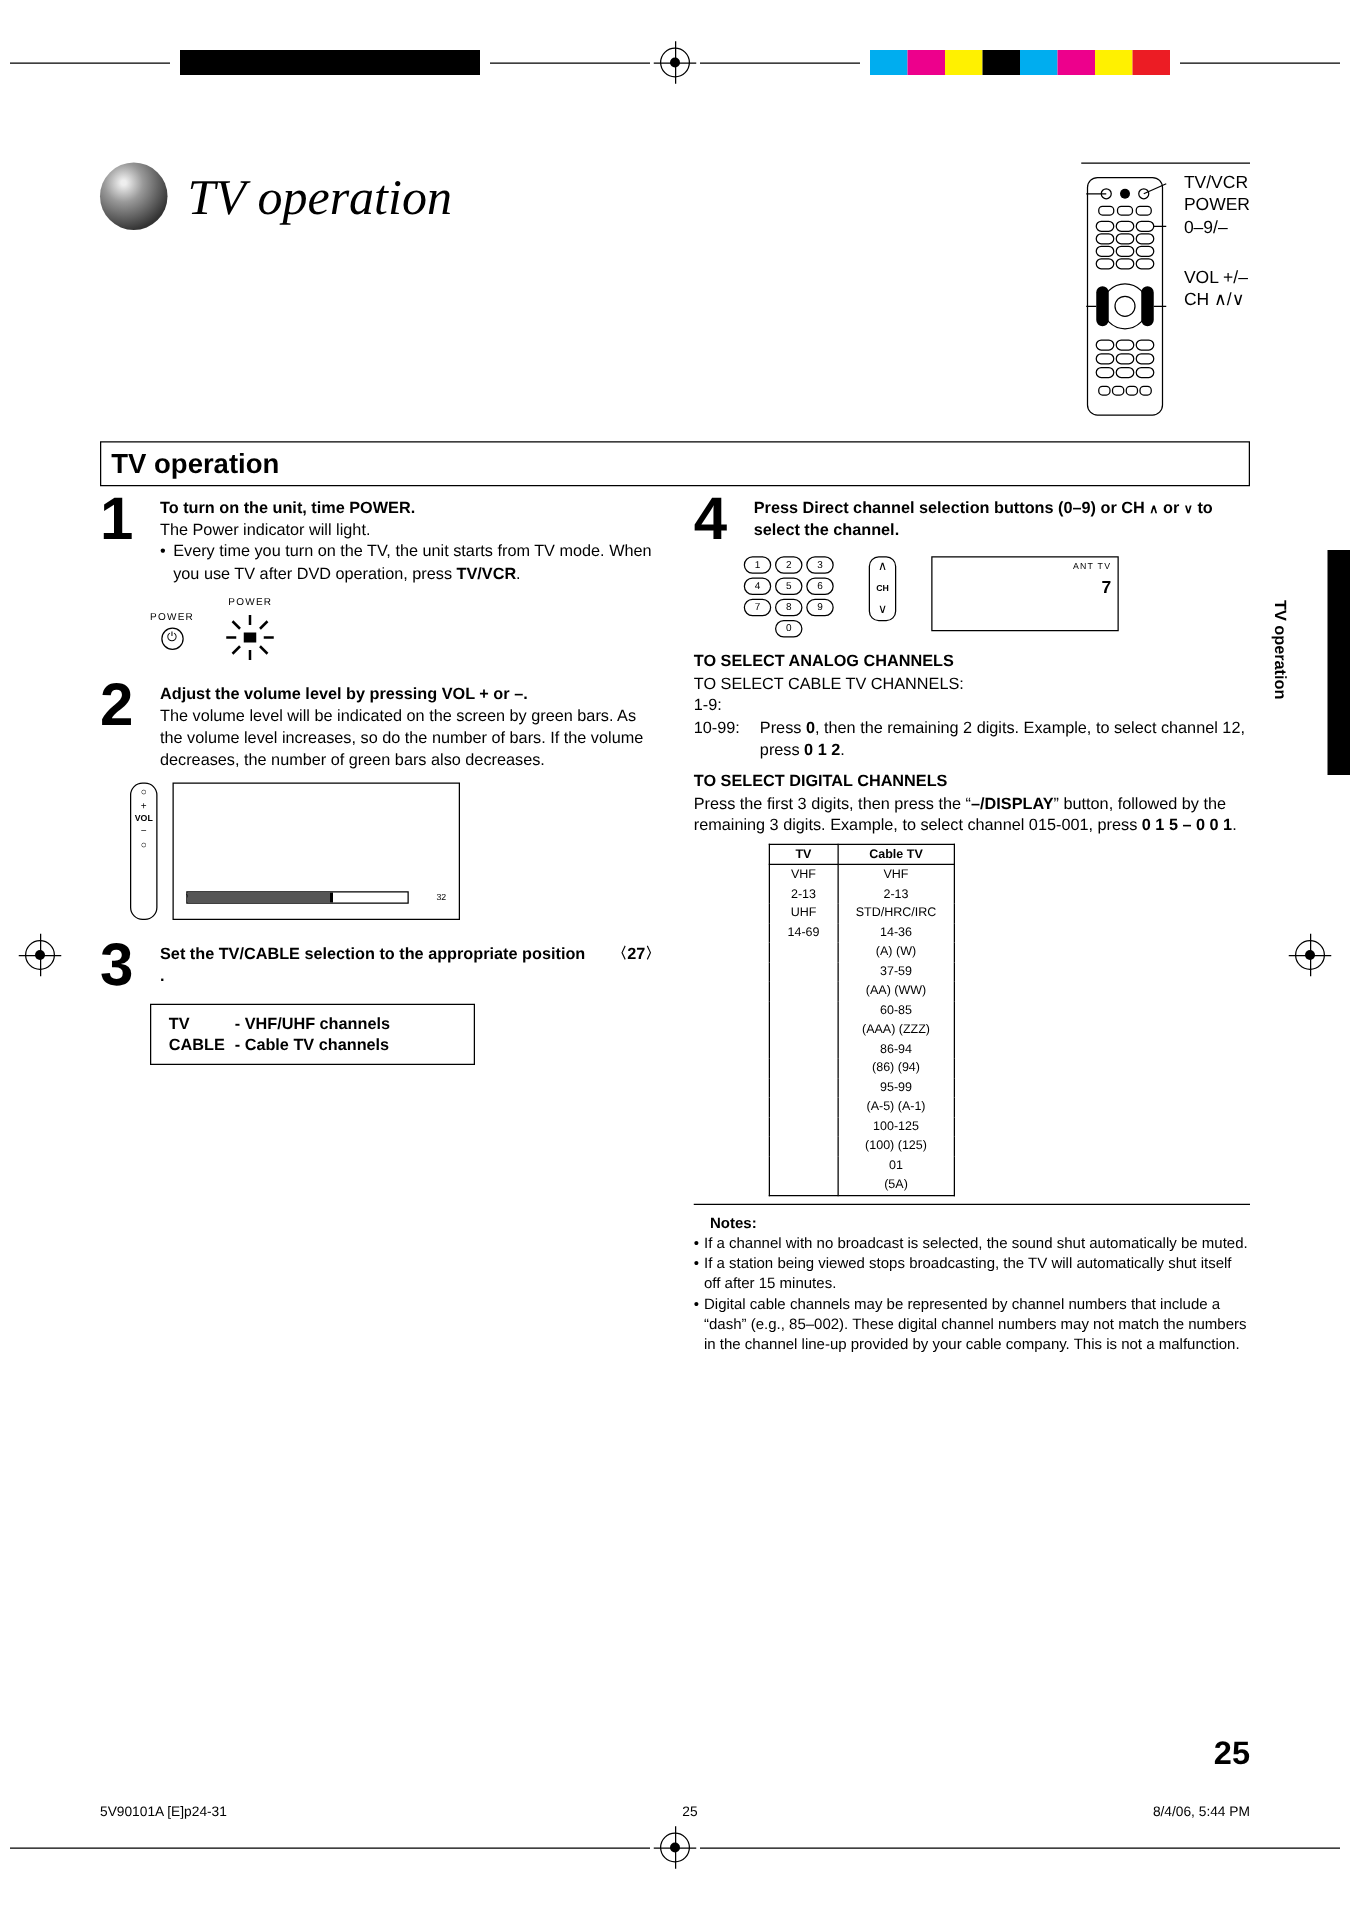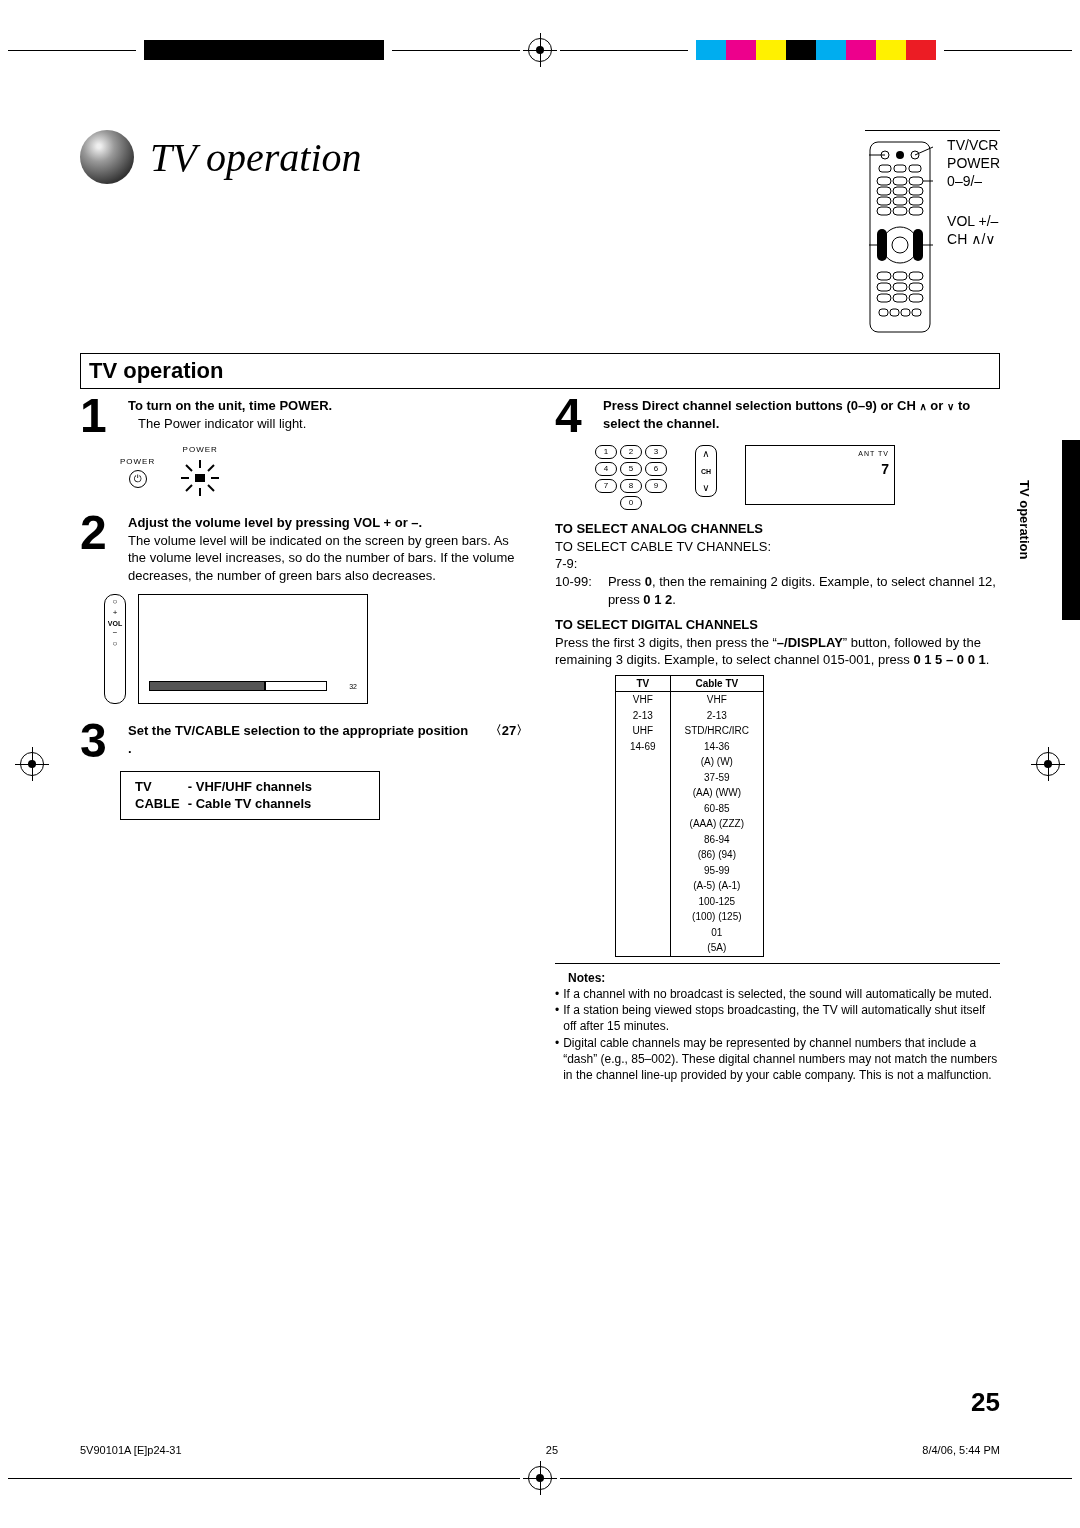--- a/index.html
+++ b/index.html
@@ -68,21 +68,21 @@
     margin-top: 16px;
   }
   .section-box span { font-size: 22px; font-weight: bold; }
 
   .columns { display: flex; gap: 30px; margin-top: 8px; }
   .col { flex: 1; font-size: 13px; line-height: 1.35; }
 
   .step { display: flex; gap: 6px; margin-bottom: 10px; }
   .step-num { font-size: 48px; font-weight: bold; line-height: 0.8; min-width: 42px; }
   .step-body strong { font-weight: bold; }
-  .step-body .sub { margin-left: 10px; }
+  .step-body .sub { margin-left: 0; }
   .step-body .bullet { display: flex; gap: 6px; }
   .step-body .bullet::before { content: "•"; }
 
   .fig-row { display: flex; gap: 20px; margin: 6px 0 14px 40px; align-items: center; }
   .power-btn {
     display: flex; flex-direction: column; align-items: center; font-size: 8px; gap: 2px;
   }
   .circle-btn {
     width: 18px; height: 18px; border: 1.5px solid #000; border-radius: 50%;
     display: flex; align-items: center; justify-content: center; font-size: 10px;
@@ -281,20 +281,23 @@
 
   <div class="columns">
 
     <div class="col">
 
       <div class="step">
         <div class="step-num">1</div>
         <div class="step-body">
           <strong>To turn on the unit, time POWER.</strong><br>
           <span class="sub">The Power indicator will light.</span>
+          <div class="bullet">
+              <span><span>Every time you turn on the TV, the unit  starts from TV mode. When you use TV after DVD operation, press </span><strong>TV/VCR</strong>.</span>
+            </div>
         </div>
       </div>
       <div class="fig-row">
         <div class="power-btn">
           <span class="power-label">POWER</span>
           <div class="circle-btn">⏻</div>
         </div>
         <div style="display:flex;flex-direction:column;align-items:center;">
           <span class="power-label">POWER</span>
           <svg width="50" height="44">
@@ -388,21 +391,21 @@
         <div class="osd-box">
           <span class="ant">ANT TV</span>
           <span class="ch">7</span>
         </div>
       </div>
 
       <div class="subhead">TO SELECT ANALOG CHANNELS</div>
       <div>TO SELECT CABLE TV CHANNELS:</div>
       <div class="ch-list">
         <div>
-            <span class="rng">7-9:</span>
+            <span class="rng">1-9:</span>
           </div>
         <div>
             <span class="rng">10-99:</span>
             <span><span>Press </span><strong>0</strong><span>, then the remaining 2 digits. Example, to select channel 12, press </span><strong>0 1 2</strong>.</span>
           </div>
       </div>
 
       <div class="subhead">TO SELECT DIGITAL CHANNELS</div>
       <div>
         <span>Press the first 3 digits, then press the “</span><strong>–/DISPLAY</strong><span>” button, followed by the remaining 3 digits. Example, to select channel 015-001, press </span><strong>0 1 5 – 0 0 1</strong>.
@@ -484,21 +487,21 @@
               <td></td>
               <td>(5A)</td>
             </tr>
           </tbody>
       </table>
       <div class="divider-h"></div>
 
       <div class="notes">
         <div class="nhead">Notes:</div>
         <div class="bullet">
-            <span>If a channel with no broadcast is selected, the sound will automatically be muted.</span>
+            <span>If a channel with no broadcast is selected, the sound shut automatically be muted.</span>
           </div>
         <div class="bullet">
             <span>If a station being viewed stops broadcasting, the TV will automatically shut itself off after 15 minutes.</span>
           </div>
         <div class="bullet">
             <span>Digital cable channels may be represented by channel numbers that include a “dash” (e.g., 85–002). These digital channel numbers may not match the numbers in the channel line-up provided by your cable company. This is not a malfunction.</span>
           </div>
       </div>
     </div>
   </div>

